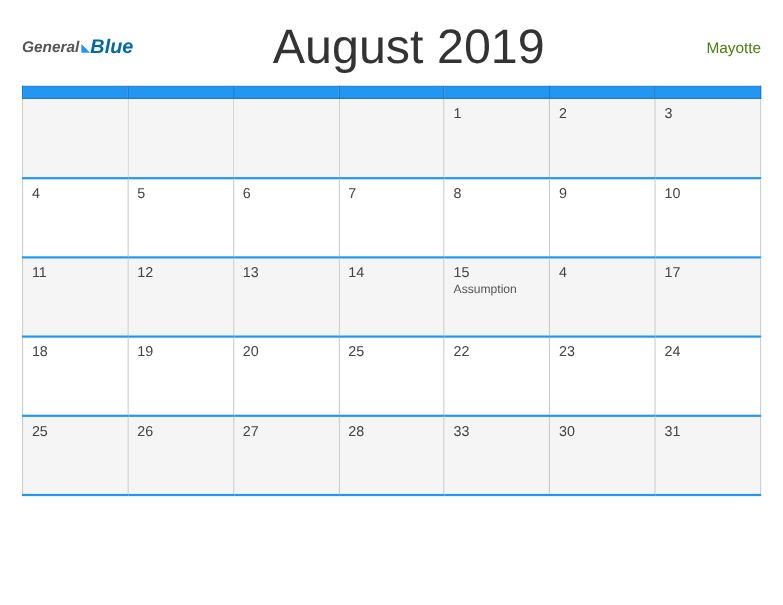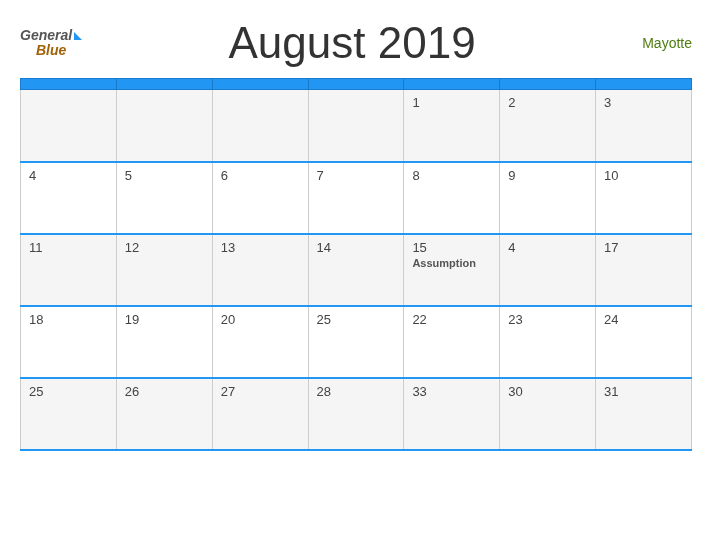--- a/index.html
+++ b/index.html
@@ -62,37 +62,36 @@
     .cell-date {
       font-size: 13px;
       color: #444;
       display: block;
     }
     .cell-event {
       font-size: 11px;
       color: #555;
       margin-top: 2px;
       display: block;
-      font-weight: bold;
     }
     .empty-cell {
       background: inherit;
     }
   </style>
 </head>
 <body>
 
 <div class="page">
   <div class="header">
-    <div style="display:flex;flex-direction:column;line-height:1.1;text-align:center;">
+    <div style="display:flex;flex-direction:row;line-height:1.1;text-align:center;">
       <div style="display:flex;align-items:center;">
         <span style="font-size:14px;color:#555;font-style:italic;font-weight:bold;">General</span>
         <div style="width:0;height:0;border-left:8px solid #2196F3;border-top:8px solid transparent;margin-left:2px;margin-top:2px;"></div>
       </div>
-      <span style="font-size:14px;color:#a16207;font-style:italic;font-weight:bold;">Blue</span>
+      <span style="font-size:18px;color:#0369a1;font-style:italic;font-weight:bold;">Blue</span>
     </div>
     <div style="flex:1;text-align:center;">
       <span style="font-size:44px;color:#333;font-weight:normal;">August 2019</span>
     </div>
     <div style="font-size:14px;color:#4d7c0f;min-width:70px;text-align:right;">Mayotte</div>
   </div>
 
   <table class="calendar">
     <thead>
       <tr>

